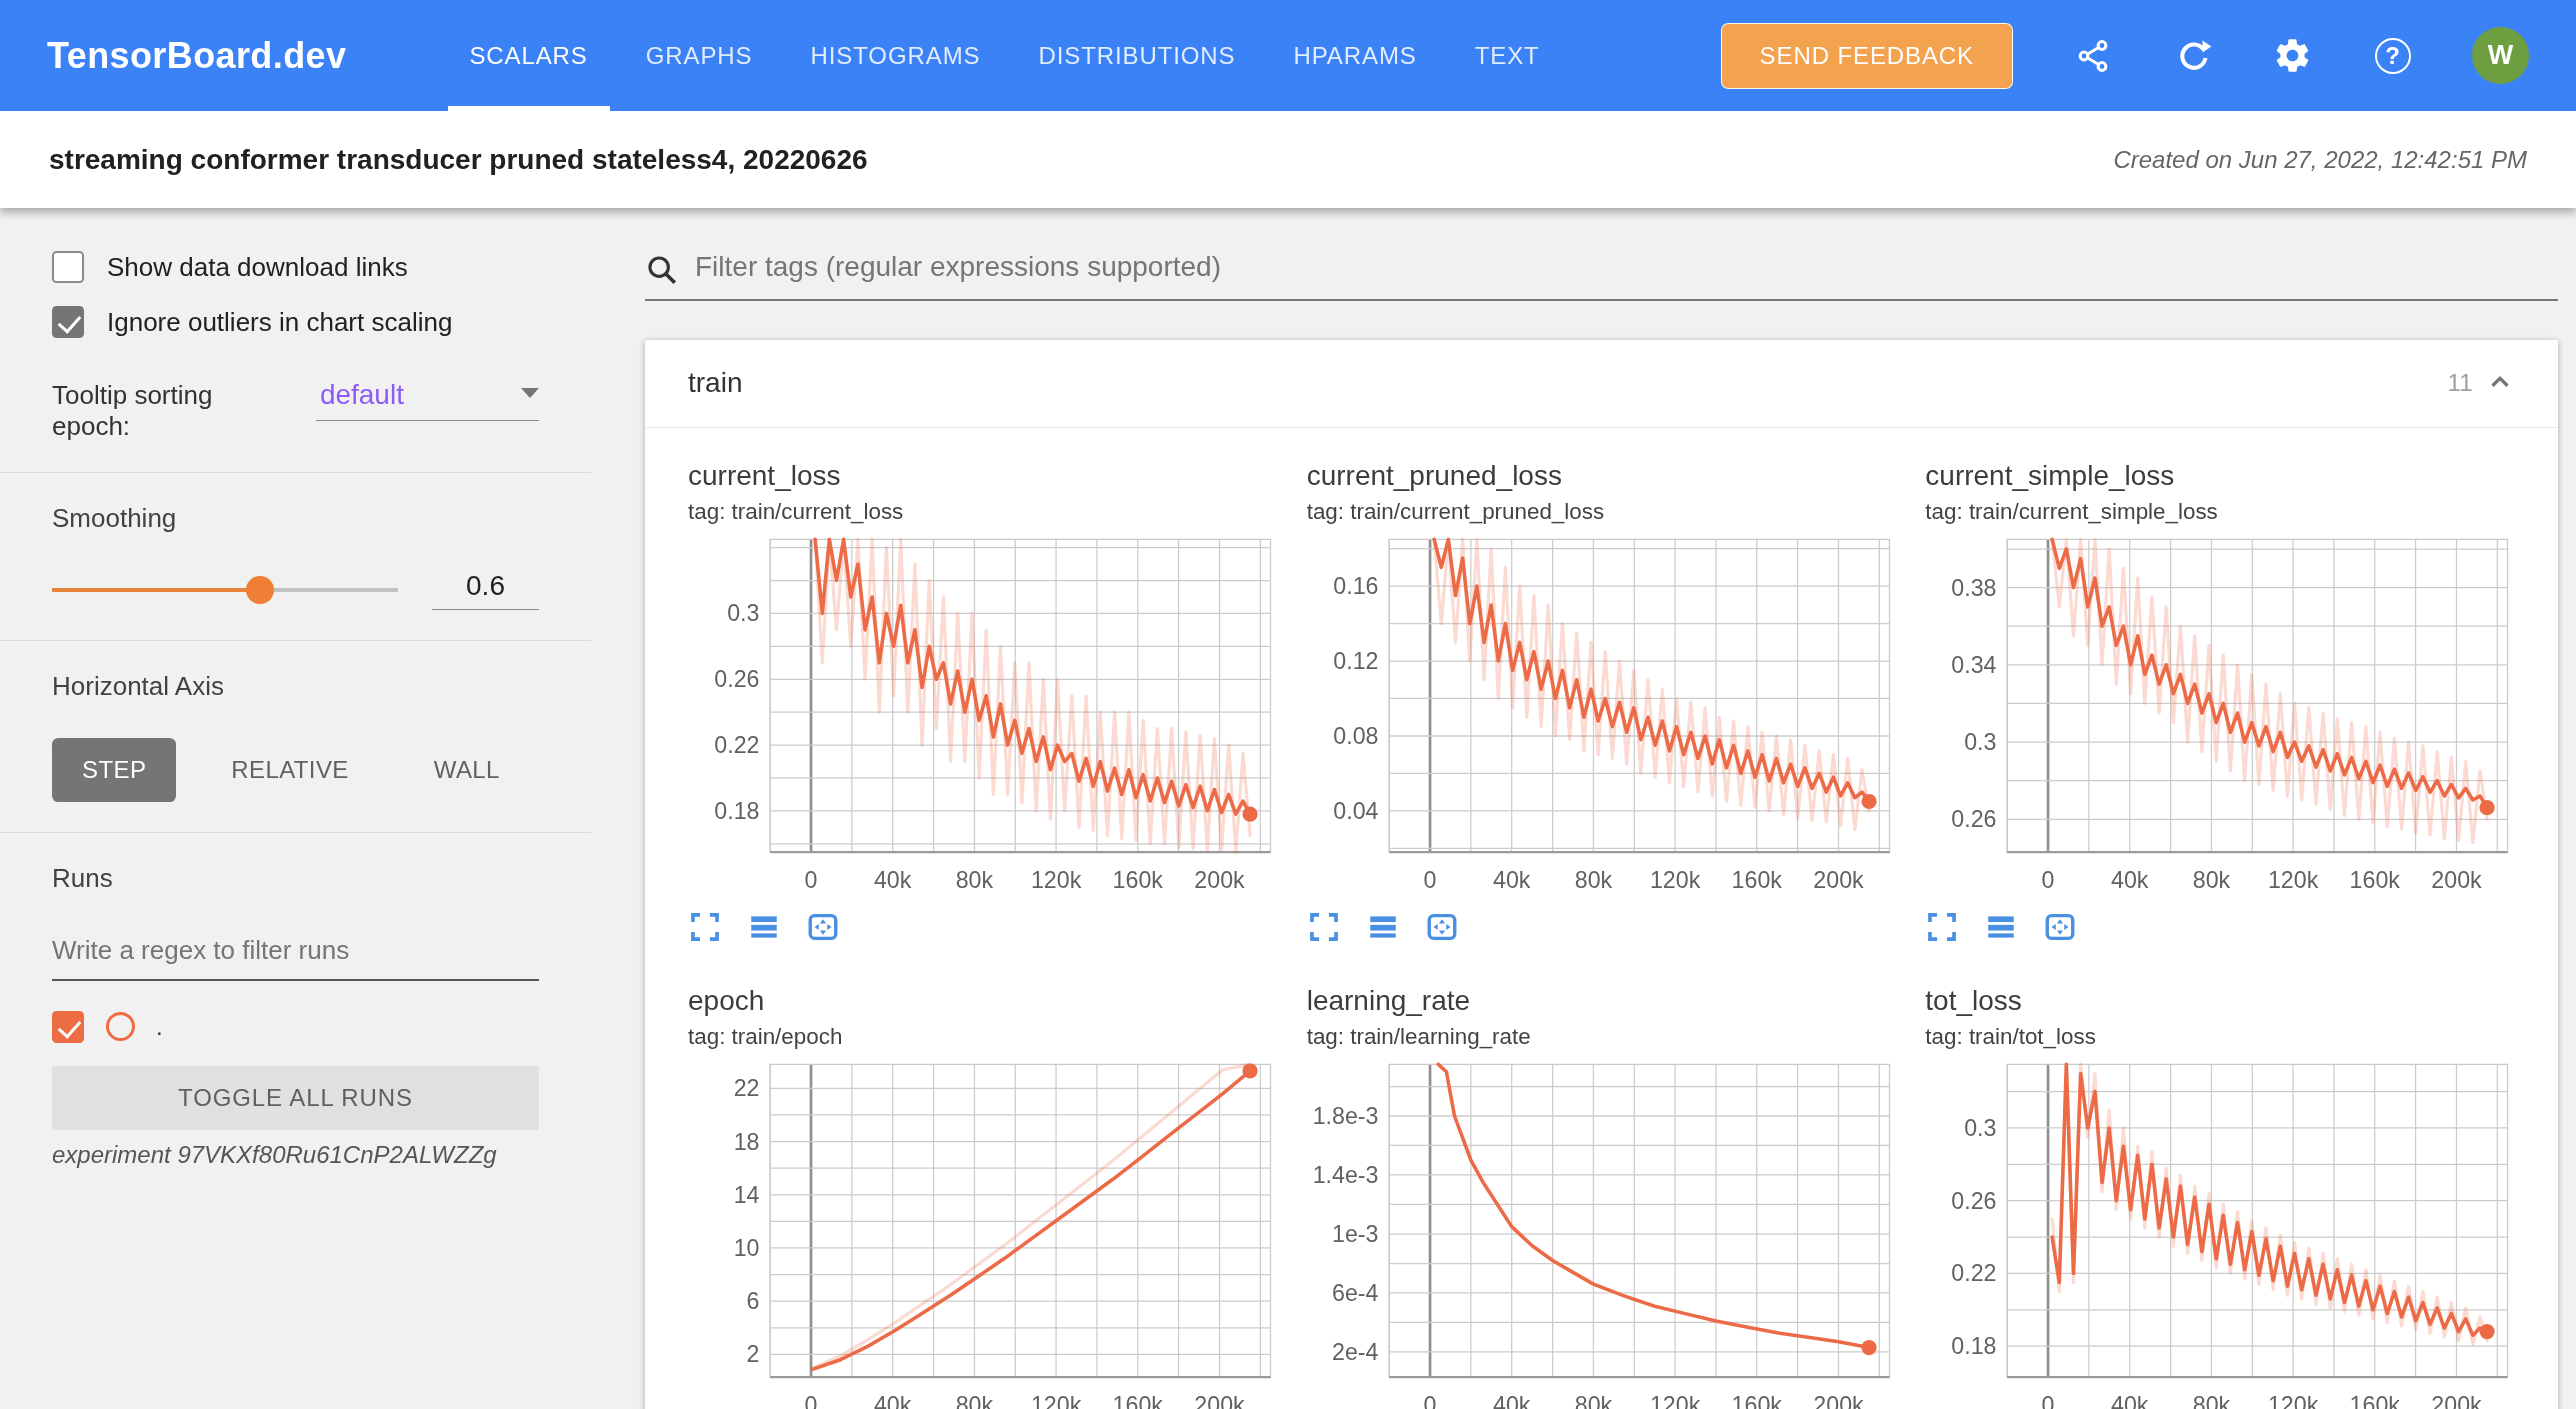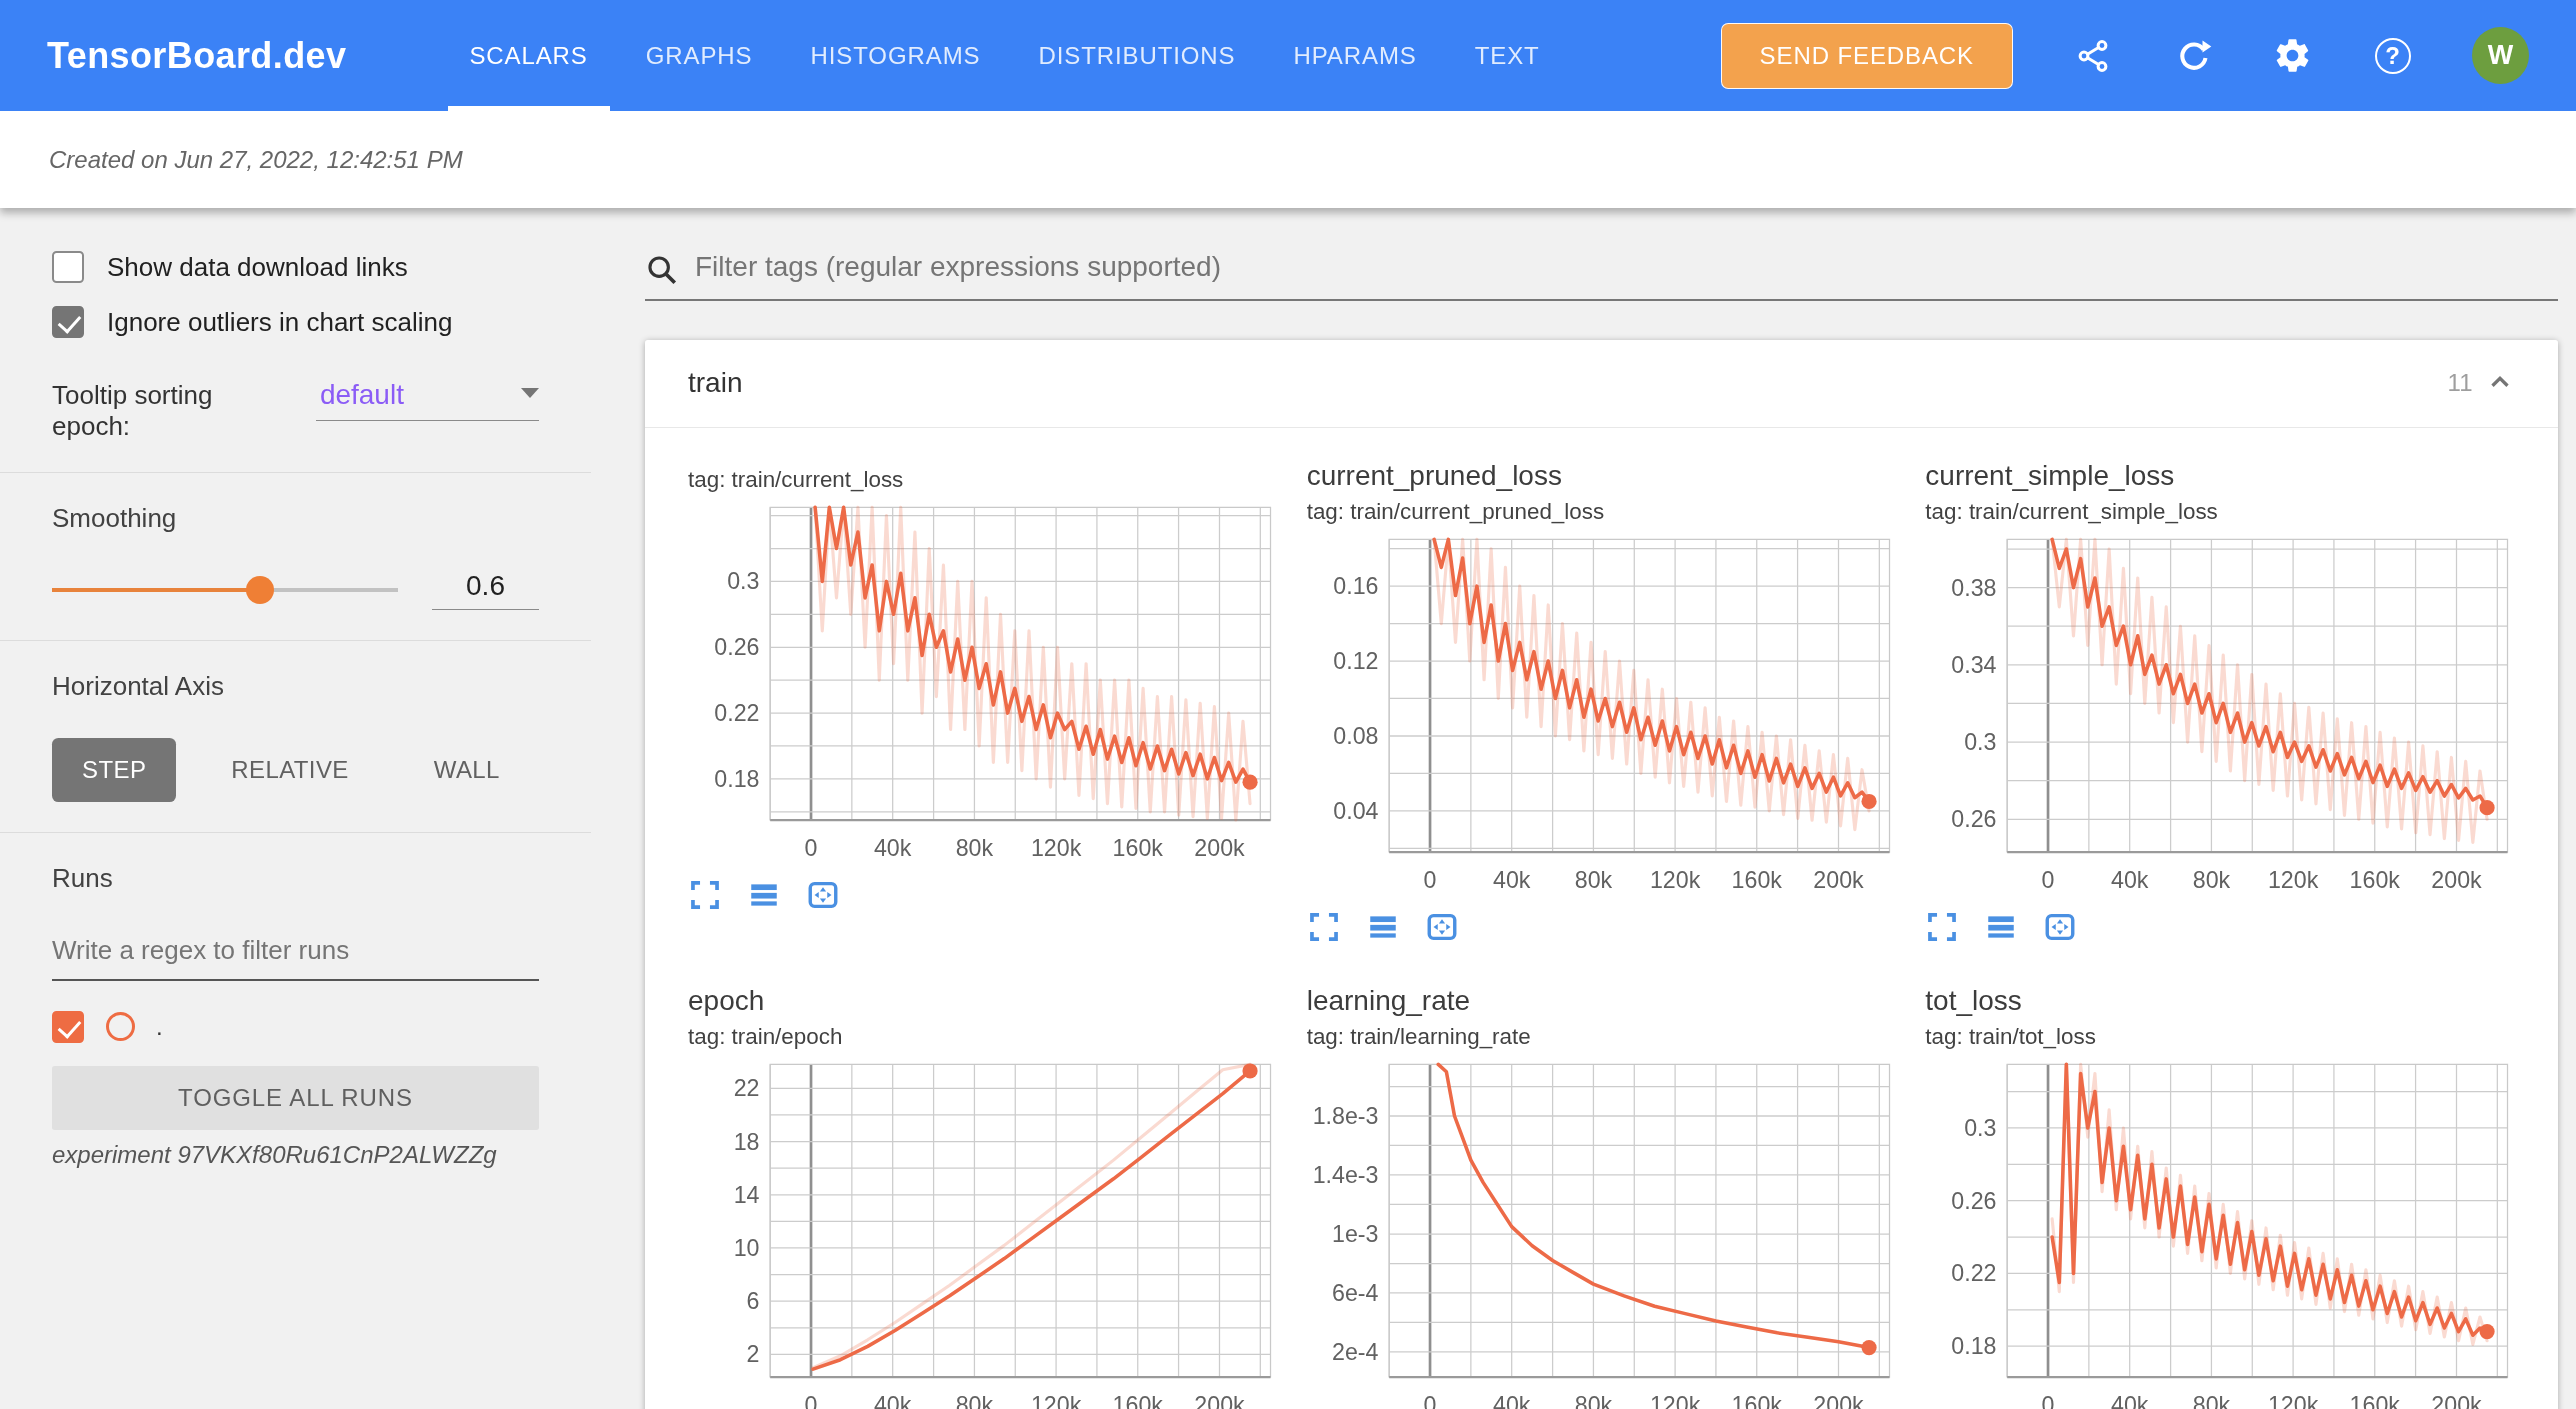--- a/index.html
+++ b/index.html
@@ -120,20 +120,21 @@
         </svg>
     </div>
     <div class="hicon">
         <div class="help-circle">?</div>
       </div>
     <div class="avatar">W</div>
   </div>
 </div>
 
 <div class="title-bar">
+  <div class="exp-title">streaming conformer transducer pruned stateless4, 20220626</div>
   <div class="created-on">Created on Jun 27, 2022, 12:42:51 PM</div>
 </div>
 
 <div class="content">
 
   <div class="sidebar">
     <div class="side-section">
       <div class="check-row">
         <span class="checkbox"></span>
         <span class="check-label">Show data download links</span>
@@ -203,20 +204,21 @@
           <span class="card-count">11</span>
           <span>
             <svg width="30" height="30" viewBox="0 0 24 24">
                 <polyline points="6,15 12,9 18,15" fill="none" stroke="#757575" stroke-width="2.6"></polyline>
               </svg>
           </span>
         </div>
       </div>
       <div class="charts-grid" id="charts-grid">
   <div class="chart-cell">
+    <div class="chart-title">current_loss</div>
     <div class="chart-tag">tag: train/current_loss</div>
     <svg class="chart-svg" viewBox="0 0 660 415">
               <line x1="92.0" y1="6" x2="92.0" y2="356" stroke="#cccccc" stroke-width="1.4"></line>
               <line x1="137.7" y1="6" x2="137.7" y2="356" stroke="#8f8f8f" stroke-width="3"></line>
               <line x1="183.4" y1="6" x2="183.4" y2="356" stroke="#cccccc" stroke-width="1.4"></line>
               <line x1="229.1" y1="6" x2="229.1" y2="356" stroke="#cccccc" stroke-width="1.4"></line>
               <line x1="274.9" y1="6" x2="274.9" y2="356" stroke="#cccccc" stroke-width="1.4"></line>
               <line x1="320.6" y1="6" x2="320.6" y2="356" stroke="#cccccc" stroke-width="1.4"></line>
               <line x1="366.3" y1="6" x2="366.3" y2="356" stroke="#cccccc" stroke-width="1.4"></line>
               <line x1="412.0" y1="6" x2="412.0" y2="356" stroke="#cccccc" stroke-width="1.4"></line>

